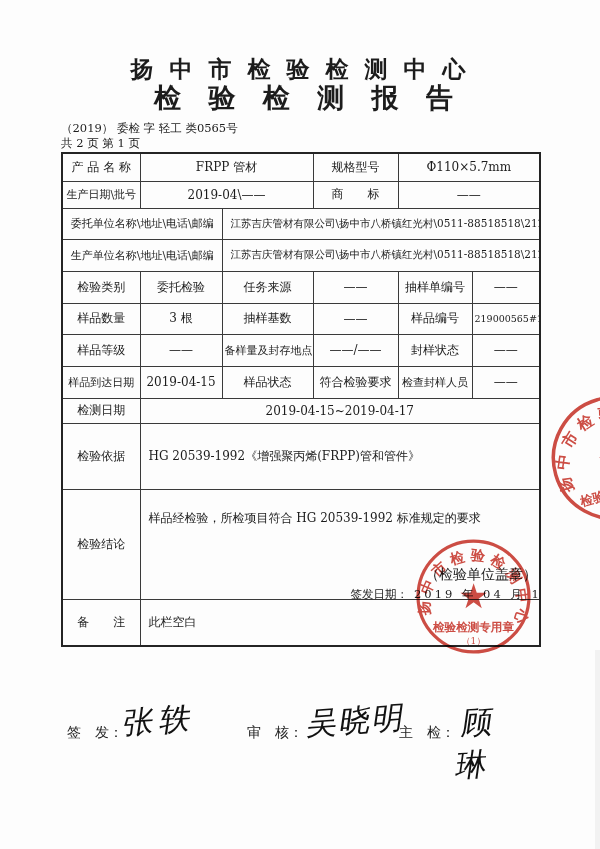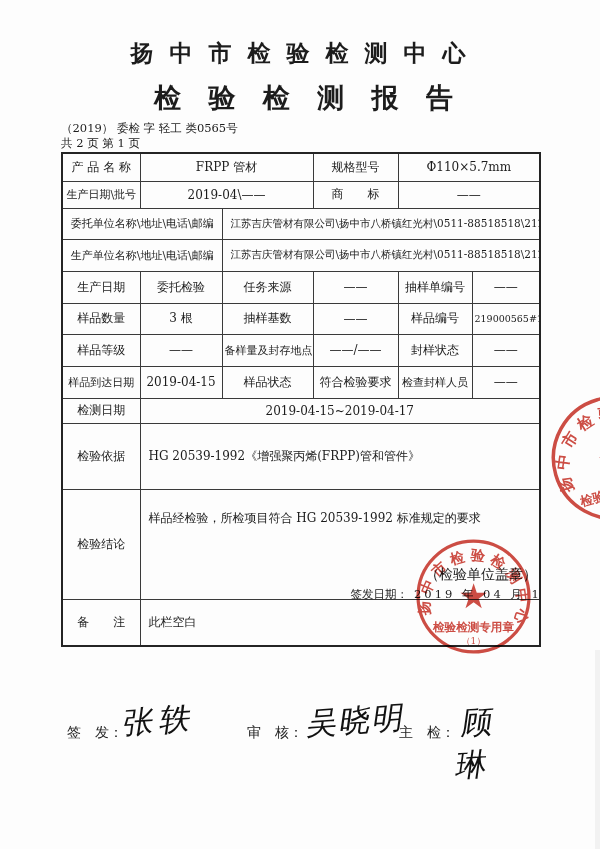--- a/index.html
+++ b/index.html
@@ -3,21 +3,21 @@
 <meta charset="utf-8">
 <style>
   * { margin:0; padding:0; box-sizing:border-box; }
   html,body { background:#888; }
   .page {
     position:relative; width:600px; height:849px; margin:0 auto;
     background:#fdfdfd; overflow:hidden;
     font-family:"DejaVu Serif","Liberation Serif",serif; color:#1c1c1c;
   }
   
-  .org-name { position:absolute; top:38px; left:0; width:100%; text-align:center;
+  .org-name { position:absolute; top:54px; left:0; width:100%; text-align:center;
     font-size:23px; font-weight:bold; letter-spacing:4px; }
   .report-title { position:absolute; top:80px; left:8px; width:100%; text-align:center;
     font-size:27px; font-weight:bold; letter-spacing:9px; }
   .meta-line { position:absolute; top:121px; left:61px; width:478px;
     display:flex; justify-content:space-between; font-size:11.5px;flex-direction:column; }
   
   table.report { position:absolute; top:152px; left:61px; width:478px;
     border-collapse:collapse; table-layout:fixed; }
   table.report, table.report td { border:1px solid #3a3a3a; }
   table.report { border:2px solid #242424; }
@@ -79,21 +79,21 @@
     </tr>
     <tr style="height:31px">
       <td colspan="2" class="small">委托单位名称\地址\电话\邮编</td>
       <td colspan="4" class="tiny left">江苏吉庆管材有限公司\扬中市八桥镇红光村\0511-88518518\212217</td>
     </tr>
     <tr style="height:32px">
       <td colspan="2" class="small">生产单位名称\地址\电话\邮编</td>
       <td colspan="4" class="tiny left">江苏吉庆管材有限公司\扬中市八桥镇红光村\0511-88518518\212217</td>
     </tr>
     <tr style="height:32px">
-      <td>生产日期</td>
+      <td>检验类别</td>
       <td>委托检验</td>
       <td>任务来源</td>
       <td>——</td>
       <td>抽样单编号</td>
       <td>——</td>
     </tr>
     <tr style="height:31px">
       <td>样品数量</td>
       <td>3 根</td>
       <td>抽样基数</td>

